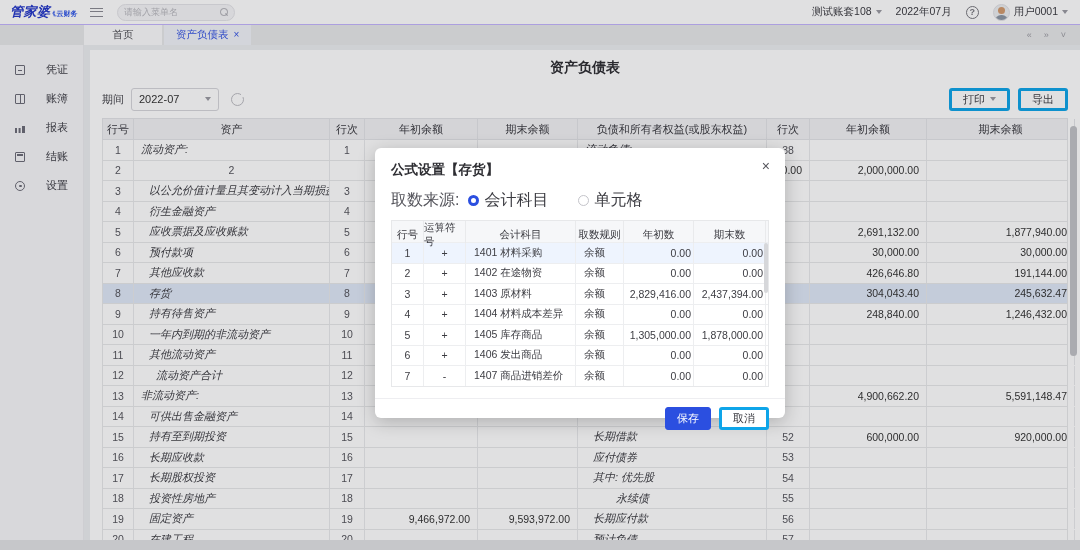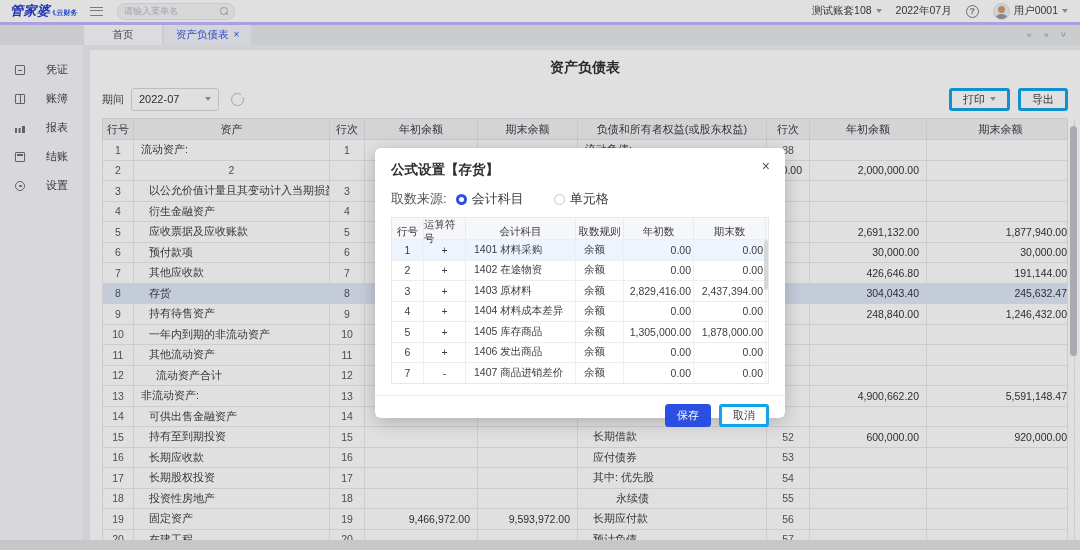--- a/index.html
+++ b/index.html
@@ -2,21 +2,21 @@
 <html><head>
 <meta charset="utf-8">
 <style>
   * { margin:0; padding:0; box-sizing:border-box; }
   html,body { width:1080px; height:550px; overflow:hidden; background:#e9eaec;
               font-family:"Liberation Sans", sans-serif; }
   .app { position:relative; width:1080px; height:550px; background:#fff; overflow:hidden; }
 
   
   .topbar { position:relative; height:25px; background:#fff; display:flex; align-items:center;
-            padding:0 12px 0 10px; border-bottom:3px solid #c4b5fd; z-index:1; }
+            padding:0 12px 0 10px; border-bottom:1px solid #c4b5fd; z-index:1; }
   .logo { display:flex; align-items:baseline; gap:2px; width:72px; }
   .logo-main { color:#2438c8; font-weight:bold; font-size:13px; font-style:italic; letter-spacing:0.5px; }
   .logo-sub { color:#2d55e8; font-size:7px; font-weight:bold; }
   .hamburger { width:13px; height:9px; border-top:1.5px solid #8a8a92; border-bottom:1.5px solid #8a8a92; margin:0 14px 0 8px; position:relative; cursor:pointer; }
   .hamburger::after { content:""; position:absolute; left:0; right:0; top:2.6px; border-top:1.5px solid #8a8a92; }
   .searchbox { width:118px; height:17px; background:#f5f5f7; border:1px solid #e4e4e8; border-radius:9px;
                display:flex; align-items:center; padding:0 6px; gap:4px; }
   .searchbox input { flex:1; border:none; outline:none; background:transparent; font-size:9px; color:#666; width:80px; font-family:"Liberation Sans",sans-serif; }
   .searchbox input::placeholder { color:#b8b8be; }
   .search-glyph { position:relative; width:8px; height:8px; flex:0 0 auto; }
@@ -73,33 +73,33 @@
   
   .table-wrap { position:relative; }
   .t-head, .t-row { display:grid; grid-template-columns:31px 196px 35px 113px 100px 189px 43px 117px 148px; }
   .t-head { background:#f2f2f4; border:1px solid #e3e4e7; height:22px; }
   .t-head .cell { display:flex; align-items:center; justify-content:center; font-size:11px; color:#39393f; border-right:1px solid #e3e4e7; }
   .t-row { height:20.5px; border:1px solid #e7e8ea; border-top:none; background:#fff; }
   .t-row.selected { background:#dfe8f7; }
   .t-row .cell { font-size:11px; color:#3c3c42; border-right:1px solid #e9eaec; display:flex; align-items:center; overflow:hidden; white-space:nowrap; }
   .cell.num-c { justify-content:center; color:#55555c; font-size:10.5px; }
   .cell.amt { justify-content:flex-end; padding-right:7px; font-size:10.5px; color:#333; }
-  .cell.name { padding-left:7px; }
+  .cell.name { padding-left:7px;font-style:italic; }
   .cell.ind1 { padding-left:15px; } .cell.ind2 { padding-left:22px; } .cell.ind3 { padding-left:38px; }
   .v-scroll { position:absolute; right:-10px; top:0; width:8px; height:400px; }
   .v-thumb { position:absolute; top:8px; width:7px; height:230px; border-radius:4px; background:#c2c3c7; }
   .bottom-strip { position:absolute; left:0; right:0; bottom:0; height:10px; background:#e2e3e5; z-index:5; }
 
   
   .dim { position:absolute; inset:0; background:rgba(15,17,22,0.13); z-index:10; }
   .modal { position:absolute; left:375px; top:148px; width:410px; height:270px; background:#fff; border-radius:6px;
            box-shadow:0 4px 18px rgba(0,0,0,0.22); z-index:20; padding:13px 16px 0; }
   .modal-title { font-size:13.5px; font-weight:bold; color:#2e2e33; }
   .modal-close { position:absolute; right:15px; top:11px; font-size:14px; color:#55555c; cursor:pointer; line-height:1; }
-  .source-row { display:flex; align-items:center; margin-top:11px; font-size:13px; color:#55555c; gap:9px; }
+  .source-row { display:flex; align-items:center; margin-top:11px; font-size:16px; color:#55555c; gap:9px; }
   .radio-opt { display:flex; align-items:center; gap:5px; margin-right:30px; color:#3c3c42; cursor:pointer; }
   .radio { width:11px; height:11px; border-radius:50%; border:1px solid #c4c4ca; background:#fff; }
   .radio.checked { border:3.4px solid #2b4fe0; }
   .m-table { margin-top:9px; border:1px solid #e7e8ea; position:relative; }
   .m-head, .m-row { display:grid; grid-template-columns:32px 42px 110px 48px 70px 72px; }
   .m-head { background:#f6f7f9; height:21px; }
   .m-head .mcell { font-size:10.5px; color:#39393f; display:flex; align-items:center; justify-content:center; border-right:1px solid #e9eaec; }
   .m-row { height:20.5px; border-top:1px solid #edeef0; background:#fff; }
   .m-row.sel { background:#eef4fe; }
   .m-row .mcell { font-size:10.5px; color:#3c3c42; display:flex; align-items:center; border-right:1px solid #edeef0; overflow:hidden; white-space:nowrap; }

